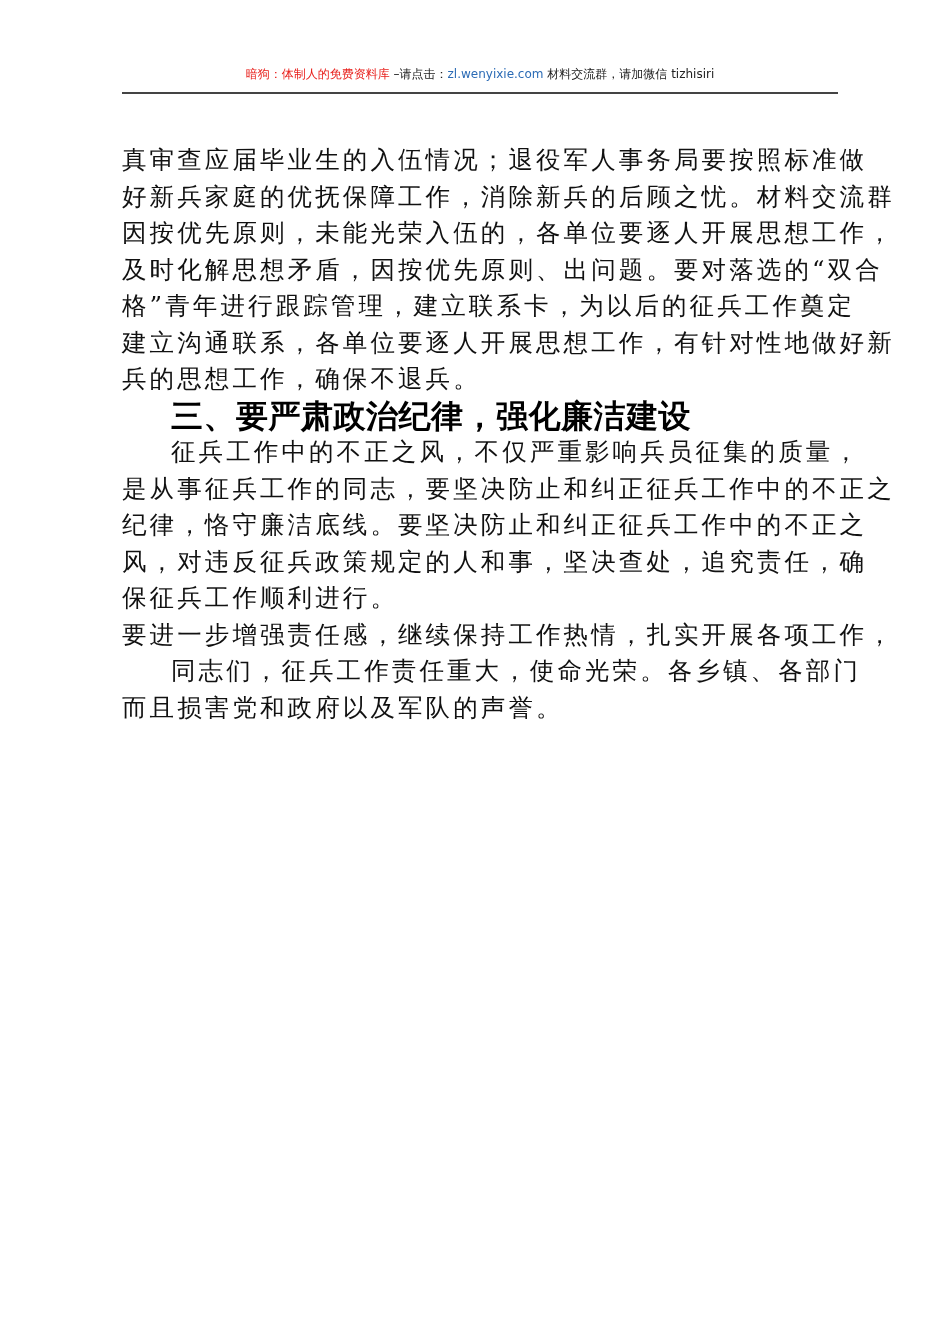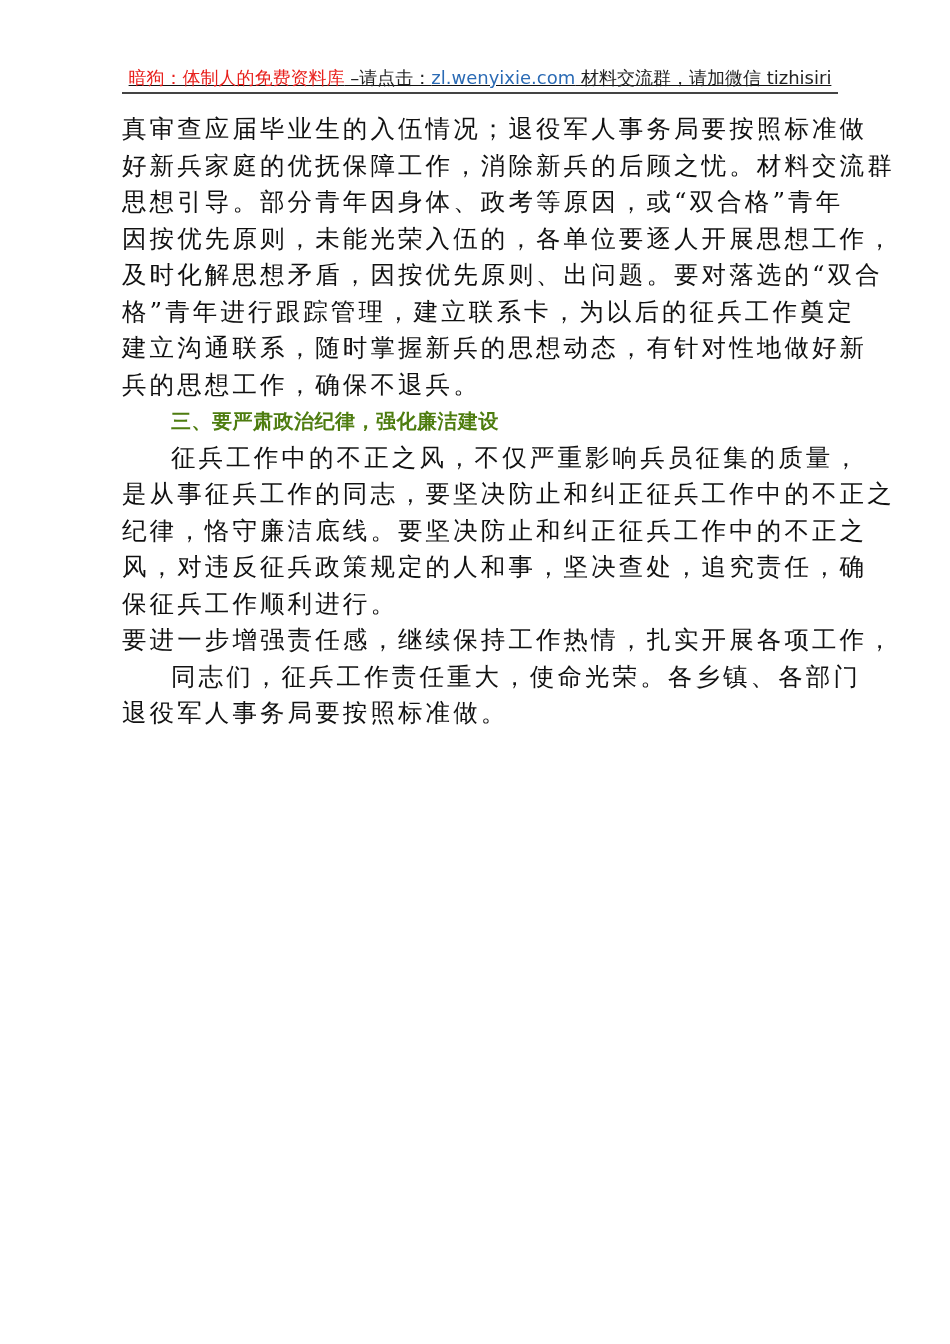--- a/index.html
+++ b/index.html
@@ -1,48 +1,47 @@
 <!DOCTYPE html>
 <html><head>
 <meta charset="utf-8">
 <style>
   html, body { margin: 0; padding: 0; background: #ffffff; }
   body { width: 950px; height: 1344px; position: relative; overflow: hidden; font-family: "DejaVu Serif", "Liberation Serif", serif; color: #111; }
-  .header { position: absolute; left: 122px; top: 66px; width: 716px; height: 26px; font-family: "DejaVu Sans", "Liberation Sans", sans-serif; font-size: 18px; white-space: nowrap; text-align: center; text-decoration: underline; }
+  .header { position: absolute; left: 122px; top: 66px; width: 716px; height: 26px; font-family: "DejaVu Sans", "Liberation Sans", sans-serif; font-size: 12px; white-space: nowrap; text-align: center; }
   .header .red { color: #e8201c; }
   .header .dark { color: #222; }
   .header .blue { color: #2b6bb5; }
   .header-rule { position: absolute; left: 122px; top: 92px; width: 716px; height: 2px; background: #444; }
-  .content { position: absolute; left: 122px; top: 111px; width: 720px; }
+  .content { position: absolute; left: 122px; top: 142px; width: 720px; }
   .line { height: 36.5px; line-height: 36.5px; font-size: 24.5px; white-space: nowrap; letter-spacing: 3.1px; }
   .indent { padding-left: 49px; }
-  .heading { color: #4d7c0f; font-family: "DejaVu Sans", "Liberation Sans", sans-serif; font-weight: bold; font-size: 20px; letter-spacing: 0.5px; }
+  .heading { color: #000000; font-family: "DejaVu Sans", "Liberation Sans", sans-serif; font-weight: bold; font-size: 32px; letter-spacing: 0.5px; }
 </style>
 </head>
 <body>
 
 <div class="header">
   <span class="red">暗狗：体制人的免费资料库</span><span class="dark"> –请点击：</span><span class="blue">zl.wenyixie.com</span><span class="dark">    材料交流群，请加微信 tizhisiri</span>
 </div>
 <div class="header-rule"></div>
 
 <div class="content">
   <div class="line">真审查应届毕业生的入伍情况；退役军人事务局要按照标准做</div>
   <div class="line">好新兵家庭的优抚保障工作，消除新兵的后顾之忧。材料交流群</div>
-  <div class="line">思想引导。部分青年因身体、政考等原因，或“双合格”青年</div>
   <div class="line">因按优先原则，未能光荣入伍的，各单位要逐人开展思想工作，</div>
   <div class="line">及时化解思想矛盾，因按优先原则、出问题。要对落选的“双合</div>
   <div class="line">格”青年进行跟踪管理，建立联系卡，为以后的征兵工作奠定</div>
-  <div class="line">建立沟通联系，随时掌握新兵的思想动态，有针对性地做好新</div>
+  <div class="line">建立沟通联系，各单位要逐人开展思想工作，有针对性地做好新</div>
   <div class="line">兵的思想工作，确保不退兵。</div>
 
   <div class="line indent heading">三、要严肃政治纪律，强化廉洁建设</div>
 
   <div class="line indent">征兵工作中的不正之风，不仅严重影响兵员征集的质量，</div>
   <div class="line">是从事征兵工作的同志，要坚决防止和纠正征兵工作中的不正之</div>
   <div class="line">纪律，恪守廉洁底线。要坚决防止和纠正征兵工作中的不正之</div>
   <div class="line">风，对违反征兵政策规定的人和事，坚决查处，追究责任，确</div>
   <div class="line">保征兵工作顺利进行。</div>
 
   <div class="line">要进一步增强责任感，继续保持工作热情，扎实开展各项工作，</div>
   <div class="line indent">同志们，征兵工作责任重大，使命光荣。各乡镇、各部门</div>
-  <div class="line">退役军人事务局要按照标准做。</div>
+  <div class="line">而且损害党和政府以及军队的声誉。</div>
 </div>
 
 </body></html>

